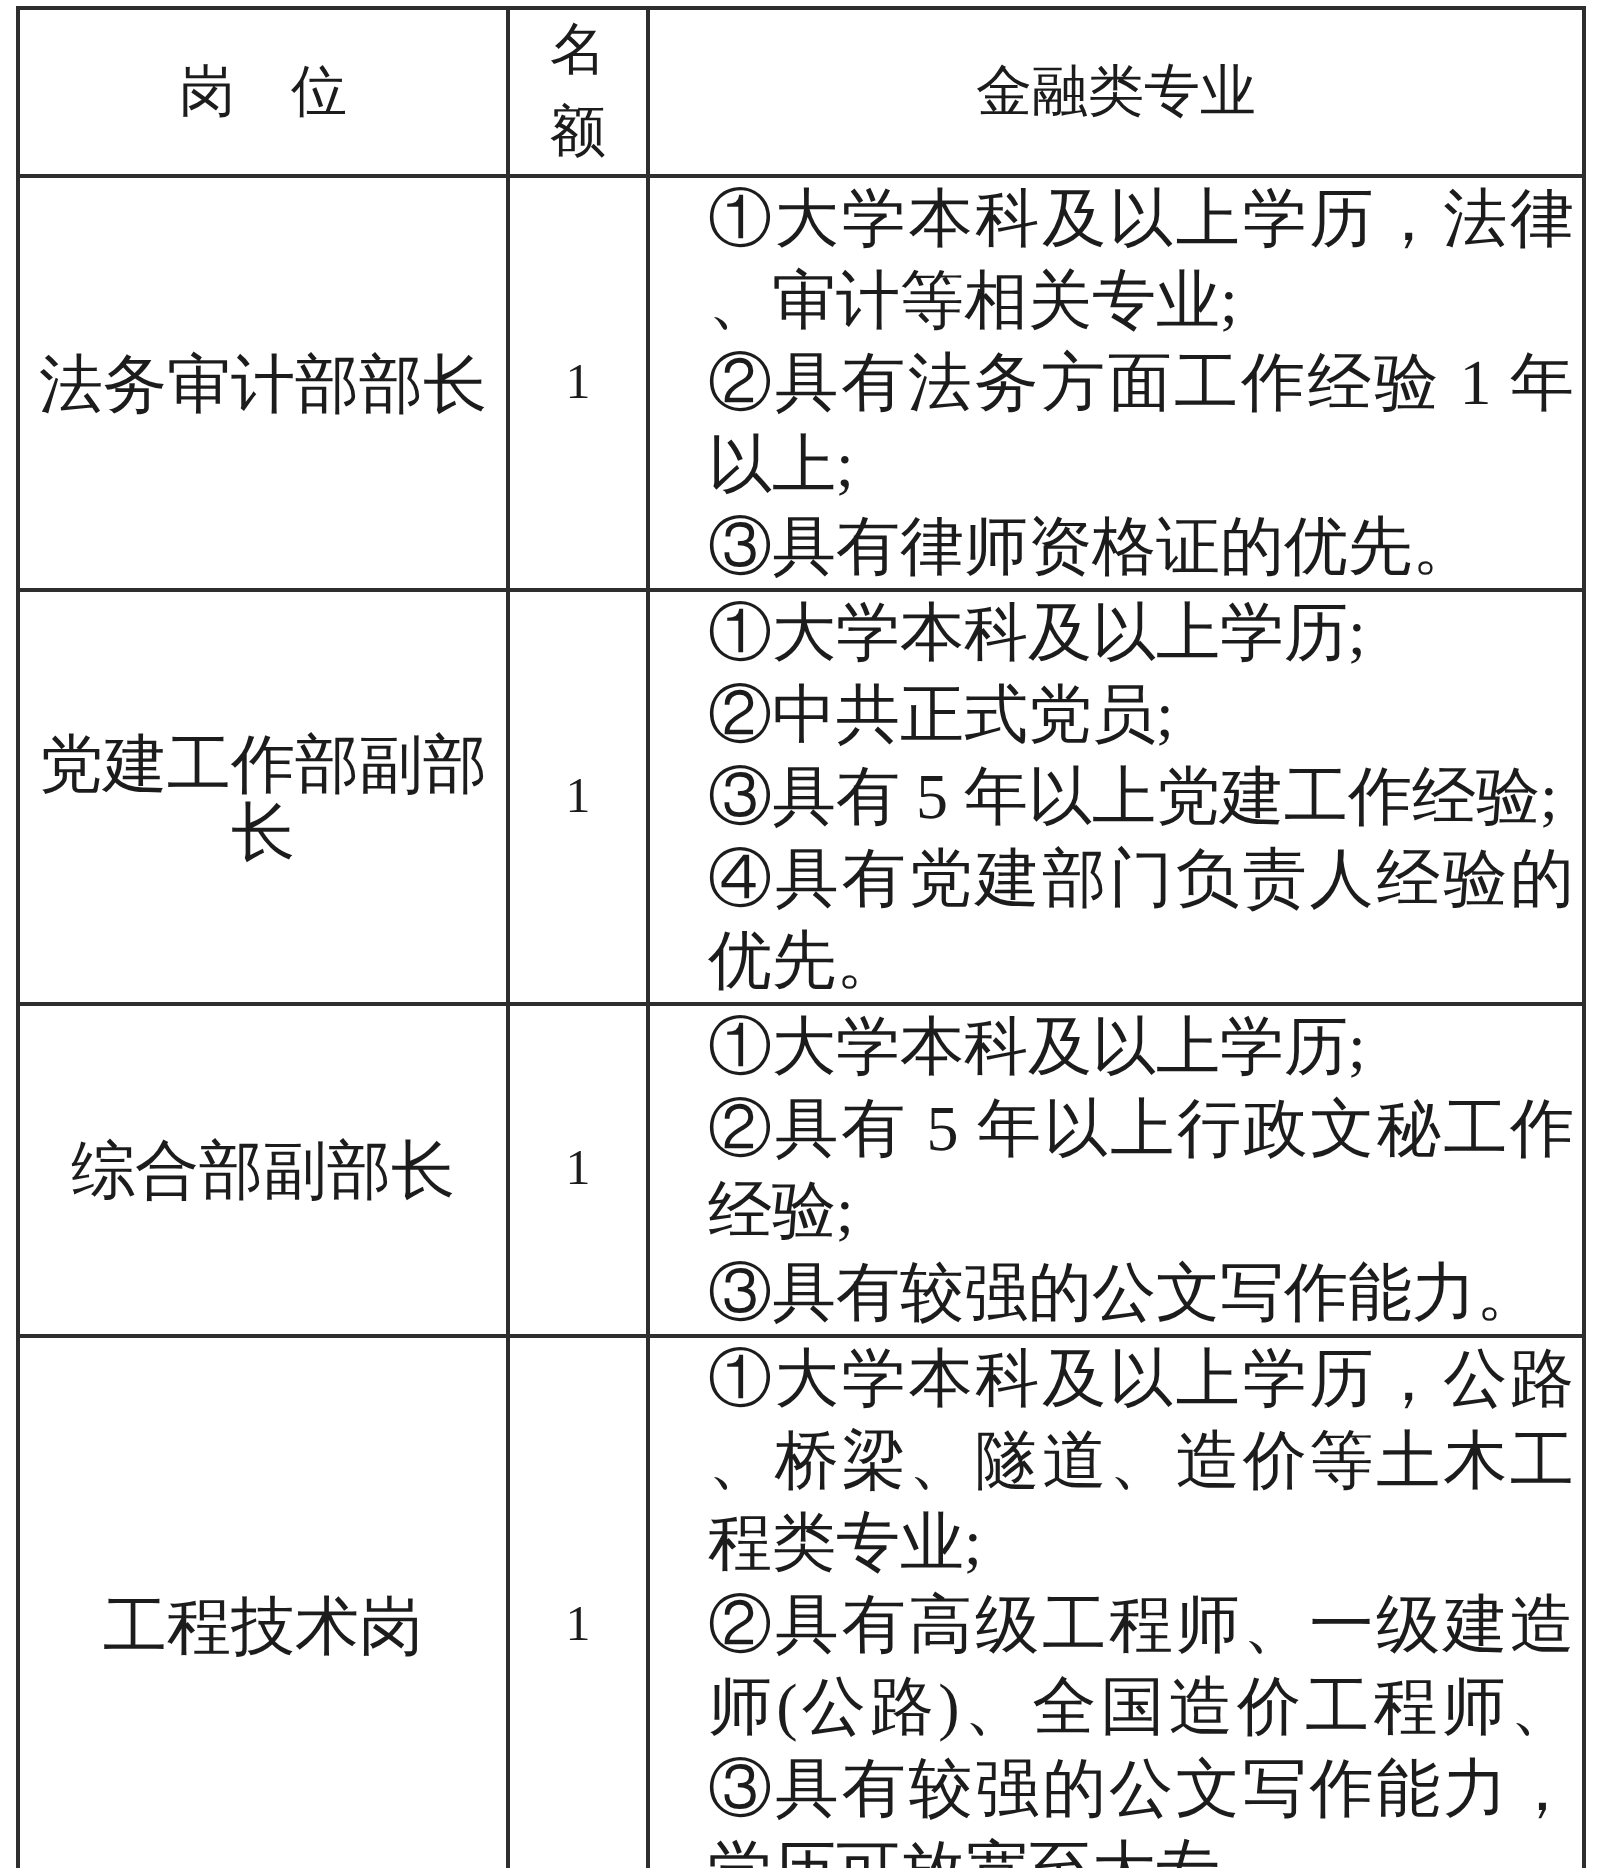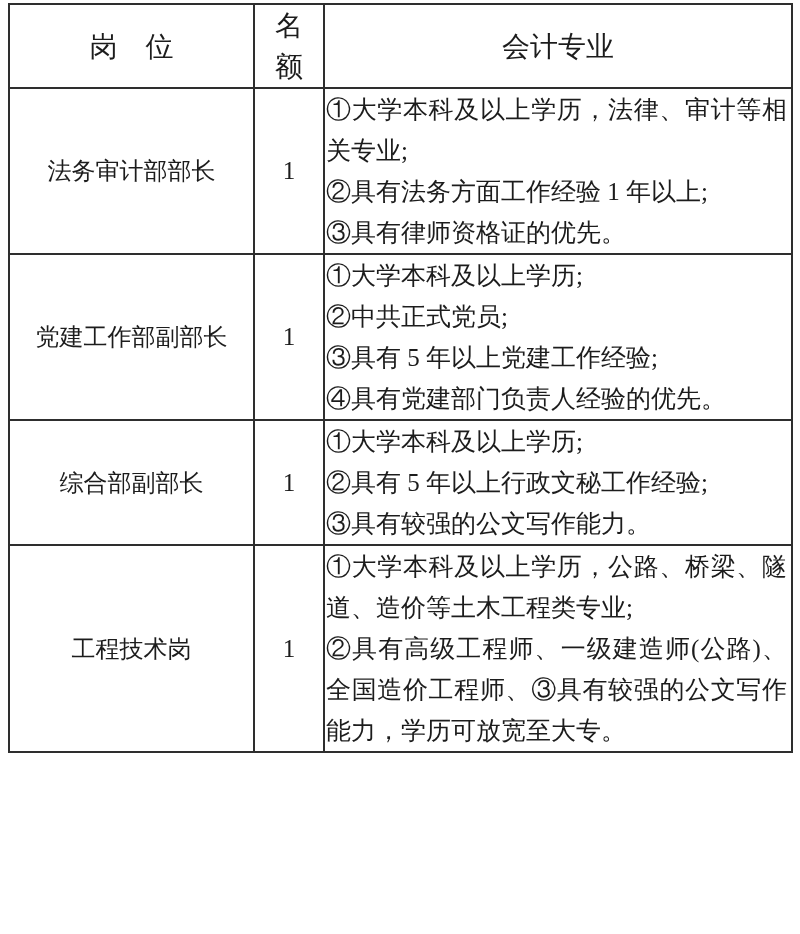--- a/index.html
+++ b/index.html
@@ -43,33 +43,33 @@
     height: 79px;
     padding: 0;
   }
   .qhead {
     display: inline-block;
     width: 1.06em;
     line-height: 41px;
     word-break: break-all;
   }
   td.pos {
-    font-size: 24px;
+    font-size: 32px;
     text-align: center;
     padding: 0 2px;
     line-height: 34px;
   }
   td.quota {
     font-size: 25px;
     text-align: center;
     padding: 0;
   }
   td.cond {
-    padding: 0 4px 0 1px;
-    font-size: 25px;
+    padding: 0 4px 0 29px;
+    font-size: 32px;
   }
   .cond-item {
     line-height: 41px;
     text-align: justify;
     text-justify: inter-character;
     word-break: break-all;
     line-break: anywhere;
   }
 </style>
 </head>
@@ -79,21 +79,21 @@
   <table class="doc-table">
     <colgroup>
       <col class="c1">
       <col class="c2">
       <col class="c3">
     </colgroup>
     <thead>
       <tr>
         <th class="h-cell">岗　位</th>
         <th class="h-cell"><span class="qhead">名额</span></th>
-        <th class="h-cell">会计专业</th>
+        <th class="h-cell">金融类专业</th>
       </tr>
     </thead>
     <tbody id="rows">
   <tr>
     <td class="pos">法务审计部部长</td>
     <td class="quota">1</td>
     <td class="cond">
             <div class="cond-item">①大学本科及以上学历，法律、审计等相关专业;</div>
             <div class="cond-item">②具有法务方面工作经验 1 年以上;</div>
             <div class="cond-item">③具有律师资格证的优先。</div>

